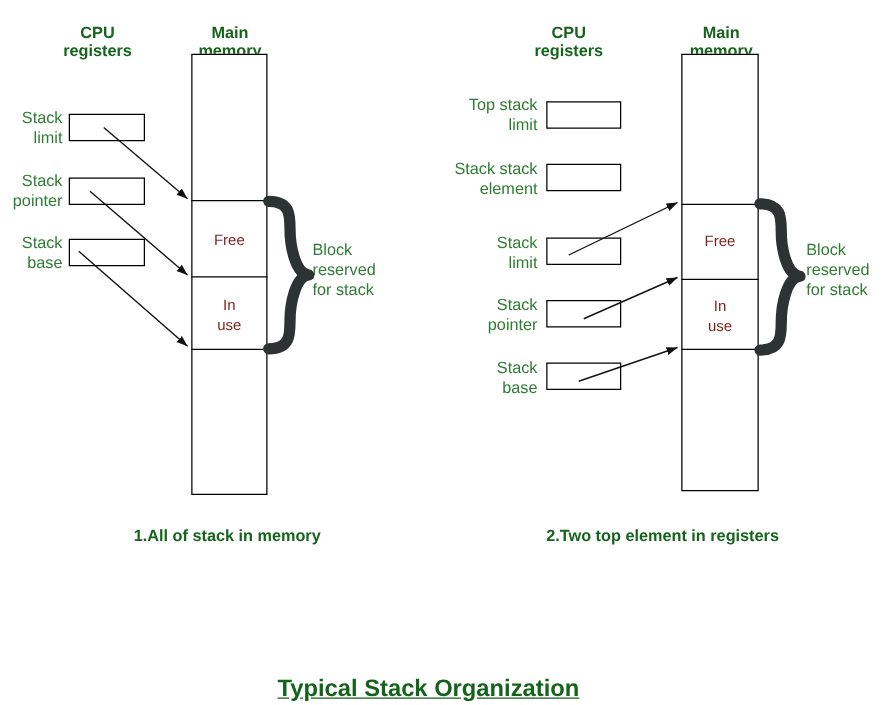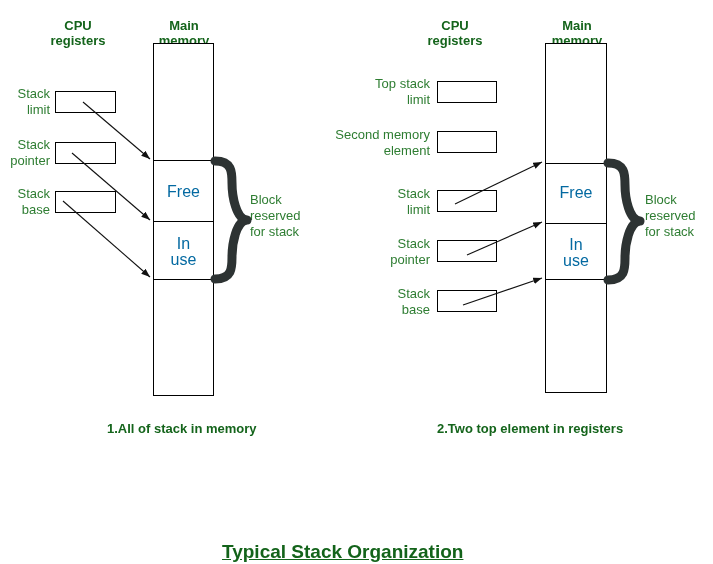--- a/index.html
+++ b/index.html
@@ -50,23 +50,23 @@
     background: #ffffff;
     box-sizing: border-box;
   }
   .memdiv {
     position: absolute;
     height: 0;
     border-top: 1.6px solid #000000;
   }
   .celltext {
     position: absolute;
-    font-size: 16px;
+    font-size: 12px;
     line-height: 16px;
-    color: #0369a1;
+    color: #7f1d1d;
     text-align: center;
     white-space: pre-line;
   }
   .caption {
     position: absolute;
     font-weight: bold;
     font-size: 13px;
     color: #14641b;
     white-space: nowrap;
   }
@@ -124,21 +124,21 @@
   <div class="caption" style="left:107px; top:421px;text-align:right;">1.All of stack in memory</div>
 
   <div class="hdr" style="left:405px; top:18px; width:100px;">CPU
 registers</div>
 
   <div class="hdr" style="left:531px; top:18px; width:92px;">Main
 memory</div>
 
   <div class="lbl right-al" style="left:330px; top:76px; width:100px;">Top stack
 limit</div>
-  <div class="lbl right-al" style="left:320px; top:127px; width:110px;">Second memory
+  <div class="lbl right-al" style="left:320px; top:127px; width:110px;">Stack stack
 element</div>
   <div class="lbl right-al" style="left:355px; top:186px; width:75px;">Stack
 limit</div>
   <div class="lbl right-al" style="left:355px; top:236px; width:75px;">Stack
 pointer</div>
   <div class="lbl right-al" style="left:355px; top:286px; width:75px;">Stack
 base</div>
 
   <div class="regbox" style="left:437px; top:81px; width:60px; height:22px;"></div>
   <div class="regbox" style="left:437px; top:131px; width:60px; height:22px;"></div>

